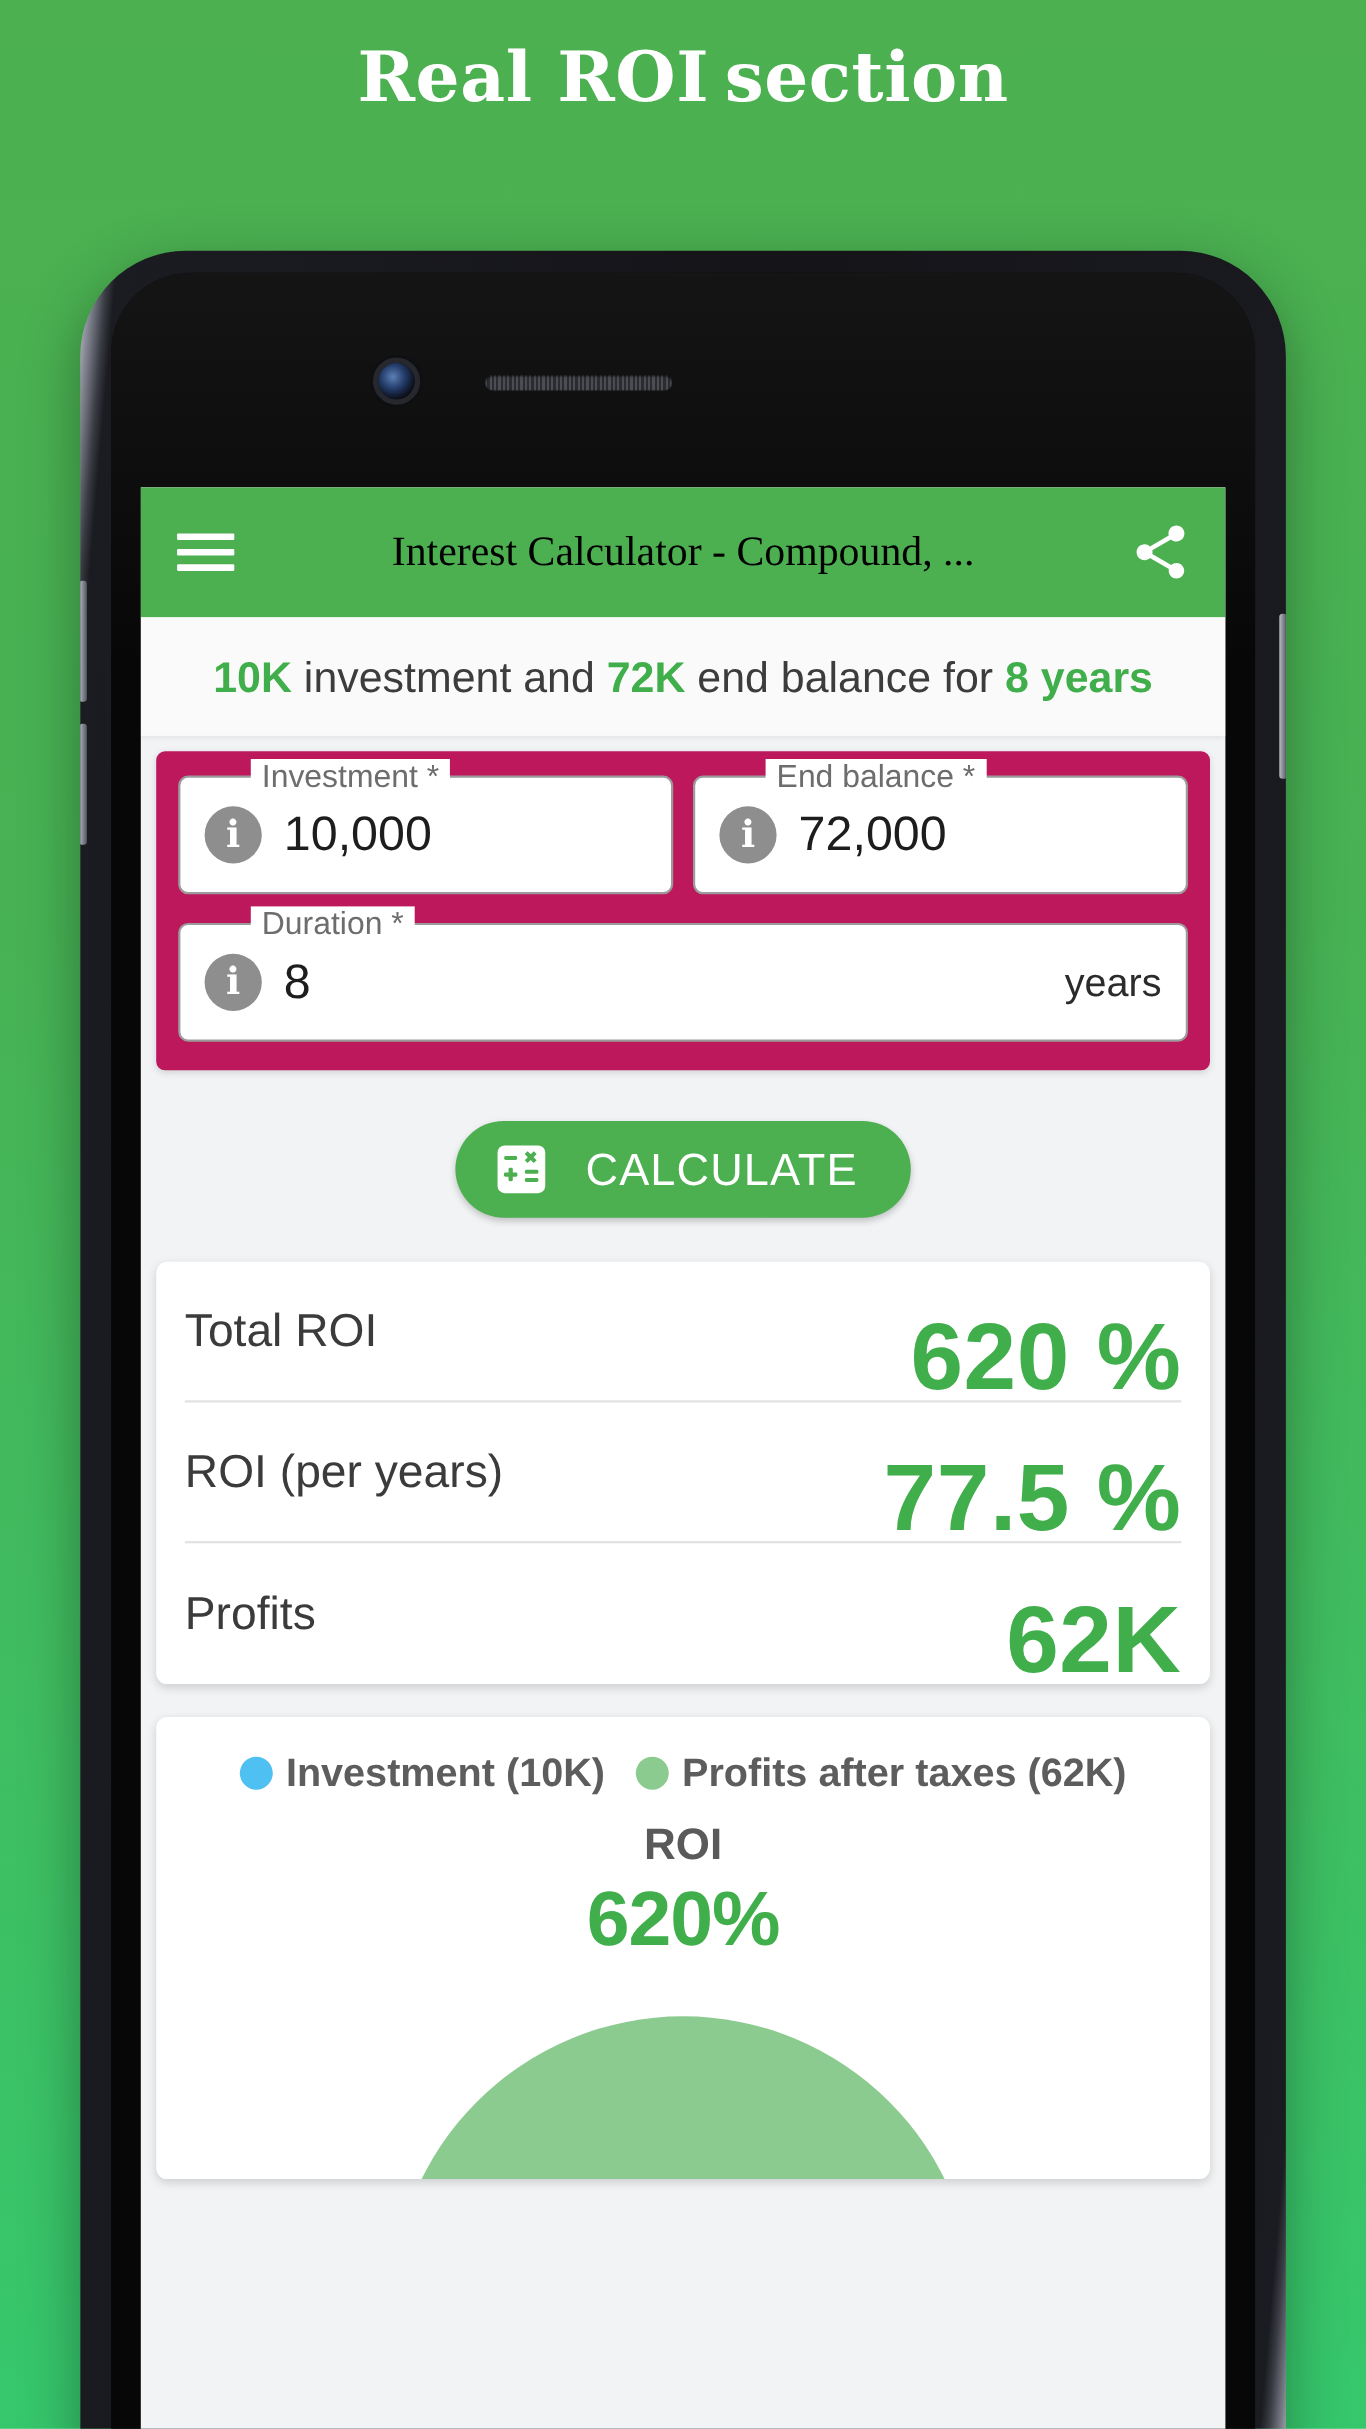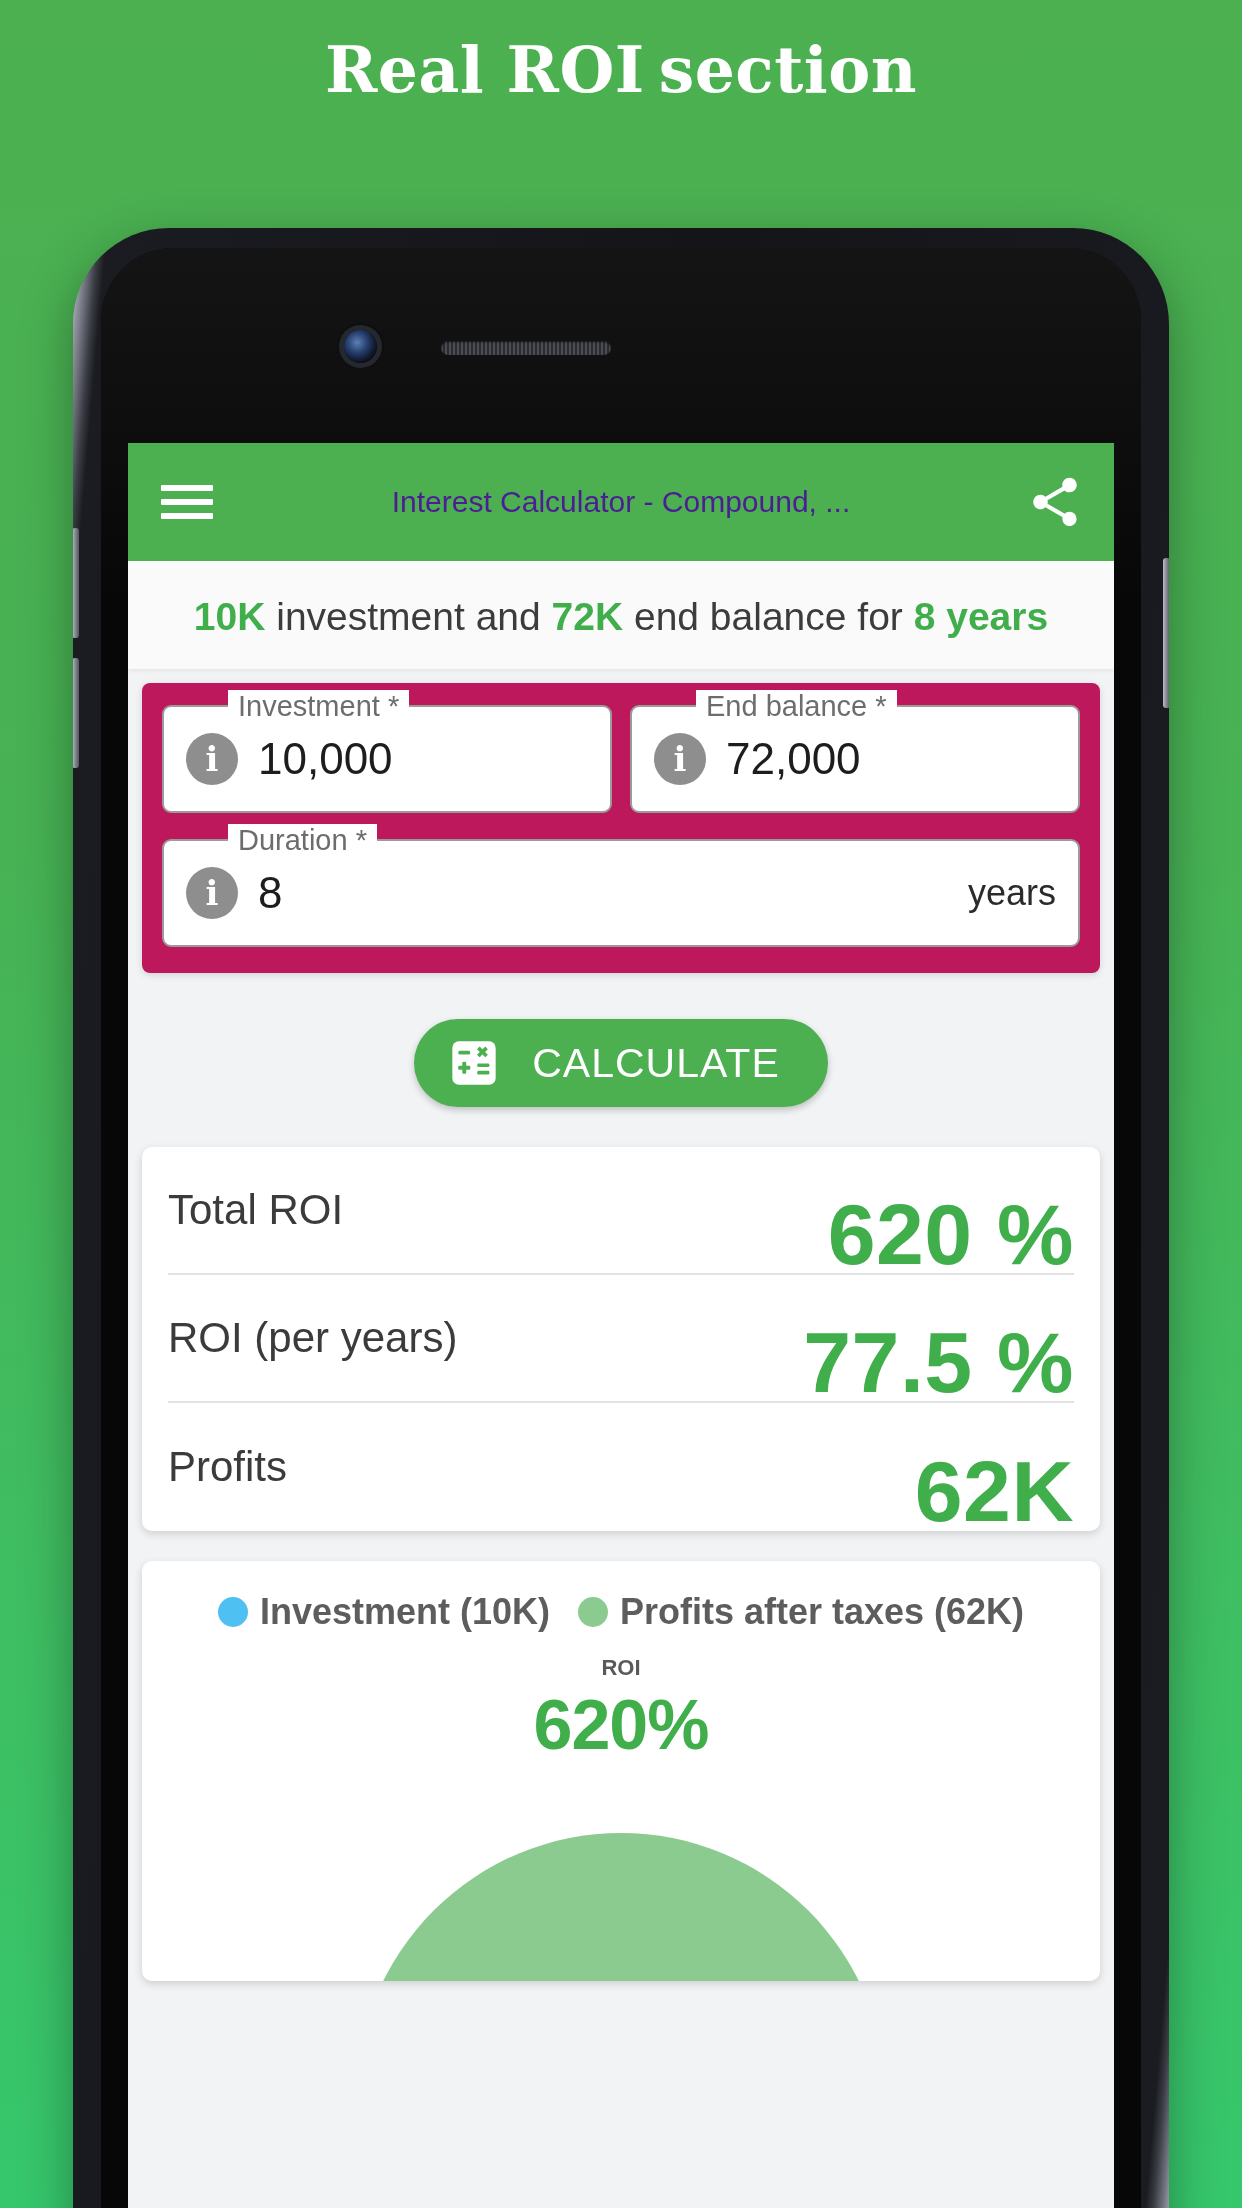--- a/index.html
+++ b/index.html
@@ -128,28 +128,29 @@
     width: 58px; height: 46px;
     display: flex; flex-direction: column; justify-content: space-between;
     padding: 6px 3px;
     flex: 0 0 auto;
   }
   .menu-icon span {
     display: block; height: 6px; border-radius: 1px; background: #ffffff;
   }
   .appbar-title {
     flex: 1 1 auto;
-    color: #4c1d95;
-    font-size: 30px;
+    color: #000000;
+    font-size: 38px;
     font-weight: 500;
     text-align: center;
     white-space: nowrap;
     overflow: hidden;
     text-overflow: ellipsis;
     padding: 0 18px;
+    font-family: Liberation Serif, serif;
   }
   .share-icon { width: 58px; height: 58px; flex: 0 0 auto; }
 
   
   .summary {
     background: #fafafa;
     text-align: center;
     font-size: 39px;
     color: #3c3c3c;
     padding: 34px 10px 30px;
@@ -278,21 +279,21 @@
     justify-content: center;
     align-items: center;
     gap: 28px;
     white-space: nowrap;
   }
   .legend-item { display: flex; align-items: center; gap: 12px; }
   .legend-dot { width: 30px; height: 30px; border-radius: 50%; flex: 0 0 auto; }
   .legend-text { font-size: 36px; font-weight: 700; color: #5d5d5d; }
   .chart-title {
     text-align: center;
-    font-size: 22px;
+    font-size: 40px;
     font-weight: 700;
     color: #5a5a5a;
     margin-top: 22px;
   }
   .chart-center-value {
     text-align: center;
     font-size: 70px;
     font-weight: 700;
     color: #3fae4b;
     margin-top: 4px;

